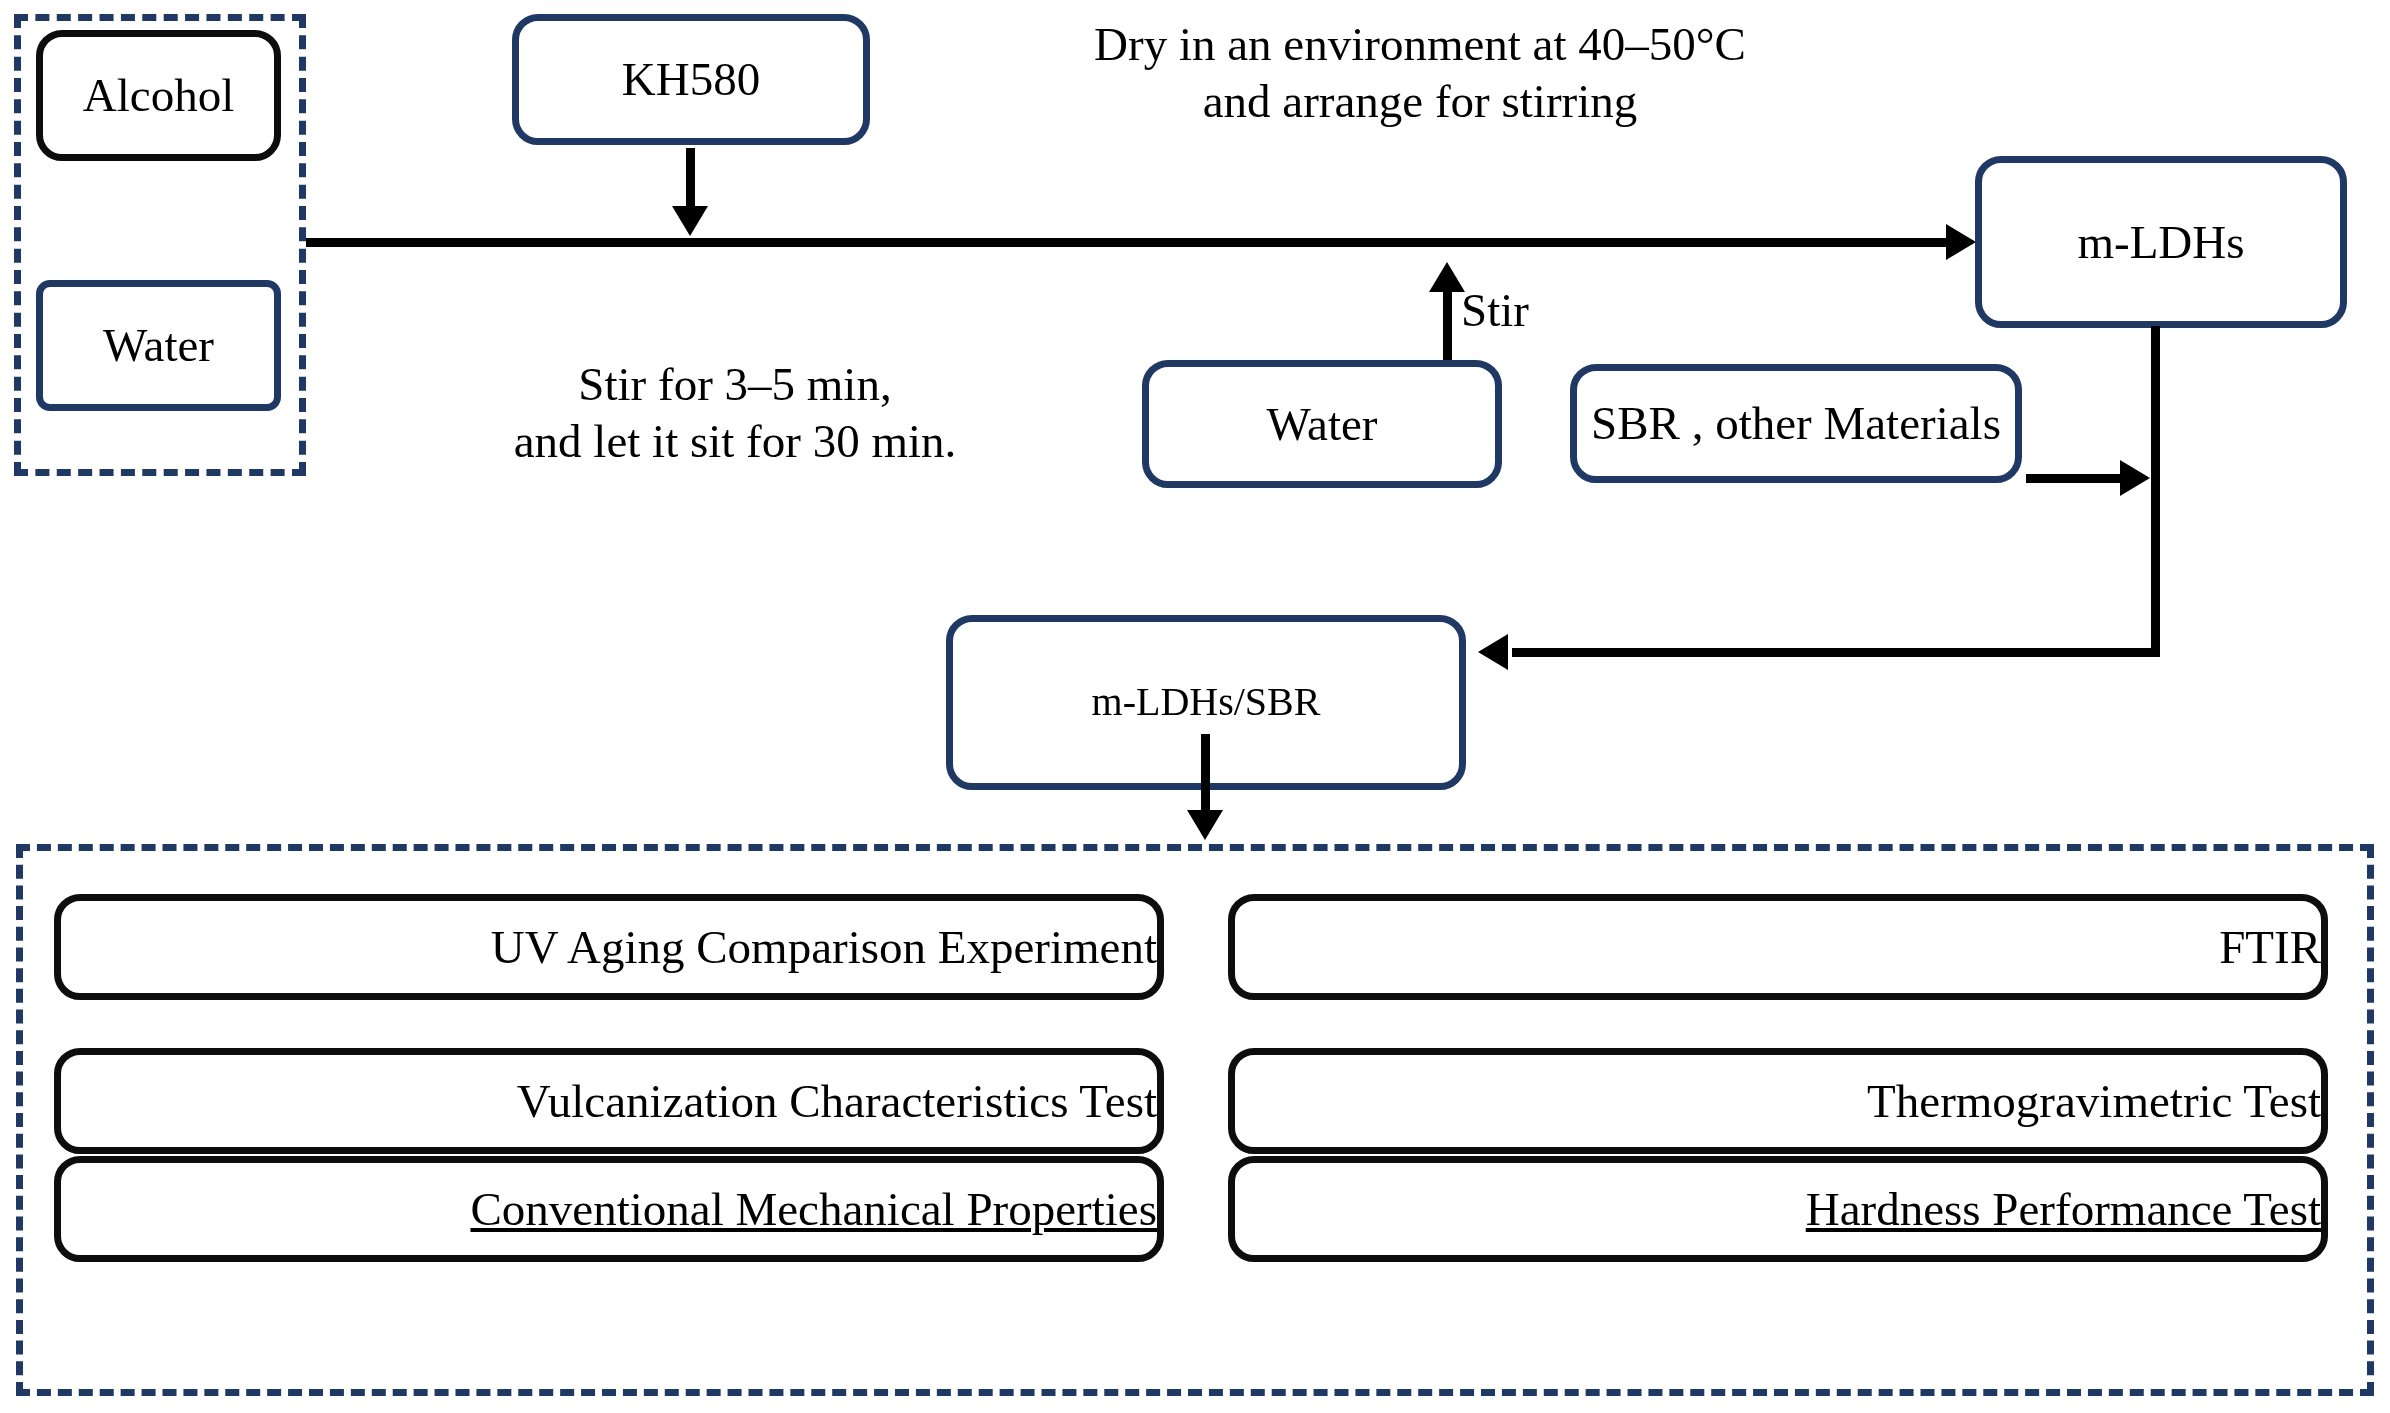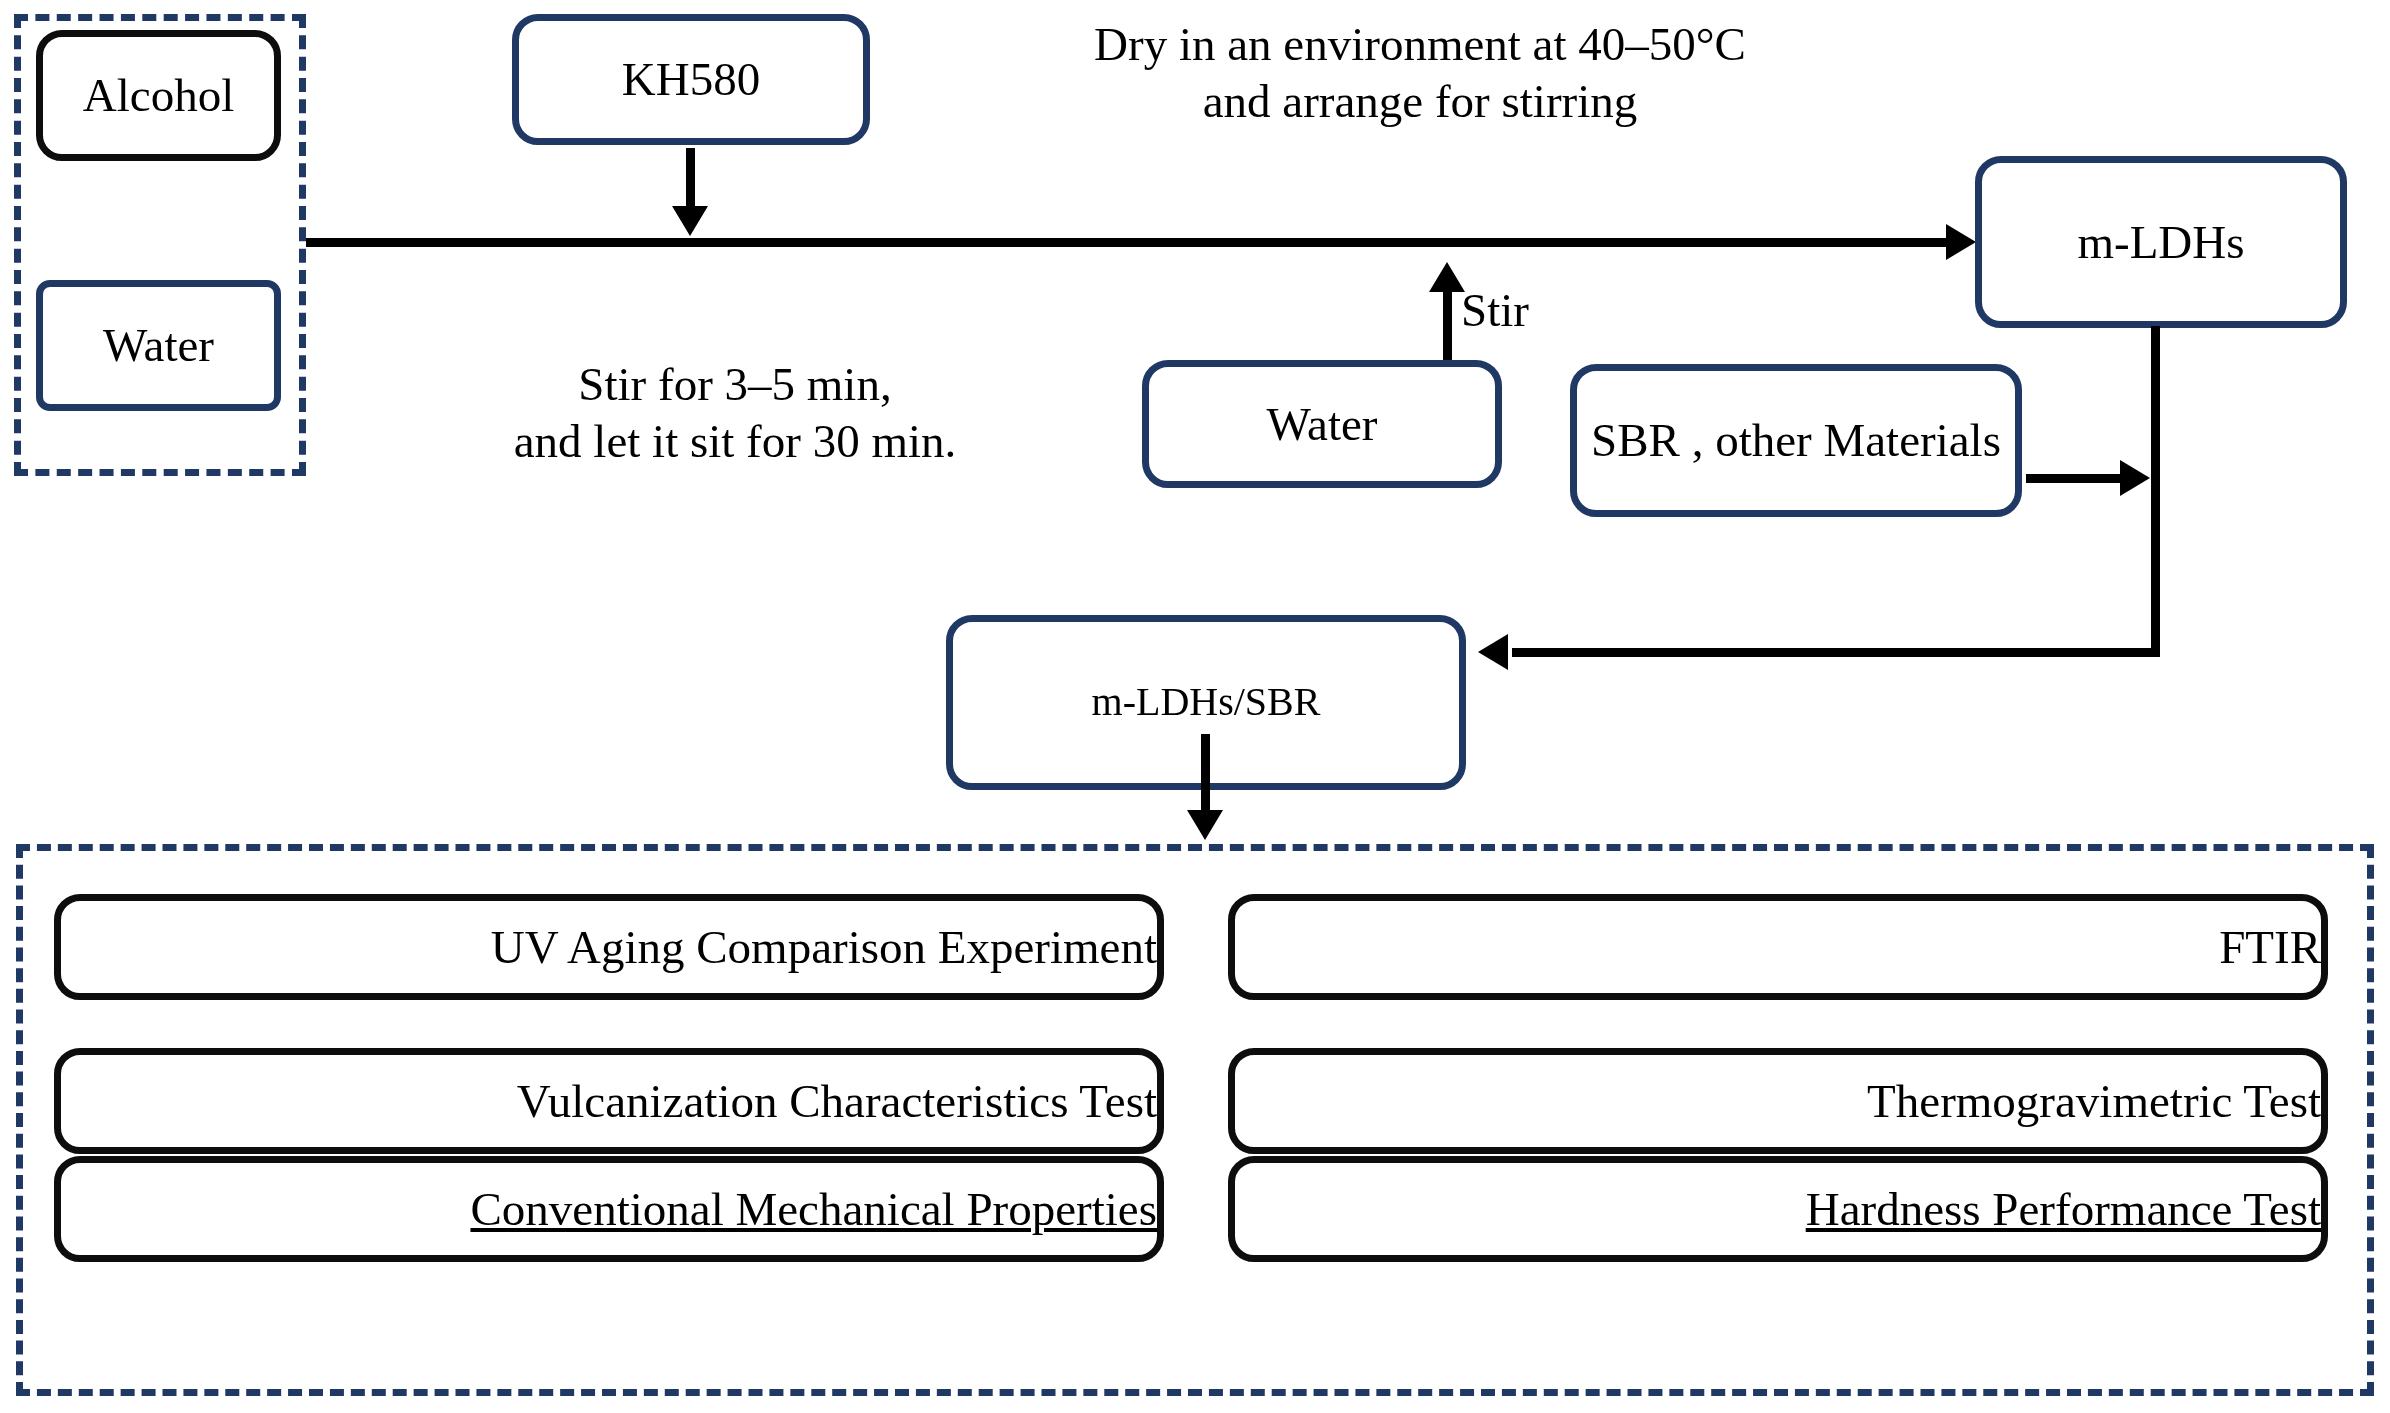--- a/index.html
+++ b/index.html
@@ -40,21 +40,21 @@
   }
   .node.navy  { border: 7px solid #1f3864; }
   .node.black { border: 7px solid #0d0d0d; }
 
   
   #node-alcohol      { left: 36px;   top: 30px;  width: 245px; height: 131px; font-size: 47px; }
   #node-water        { left: 36px;   top: 280px; width: 245px; height: 131px; font-size: 47px; border-radius: 14px; }
   #node-kh580        { left: 512px;  top: 14px;  width: 358px; height: 131px; font-size: 47px; }
   #node-mldhs        { left: 1975px; top: 156px; width: 372px; height: 172px; font-size: 47px; }
   #node-ldhs         { left: 1142px; top: 360px; width: 360px; height: 128px; font-size: 47px; }
-  #node-sbr          { left: 1570px; top: 364px; width: 452px; height: 153px; font-size: 47px; }
+  #node-sbr          { left: 1570px; top: 364px; width: 452px; height: 119px; font-size: 47px; }
   #node-mldhs-sbr    { left: 946px;  top: 570px; width: 520px; height: 175px; font-size: 40px; margin-top: 45px; }
 
   
   .test-node {
     position: absolute;
     box-sizing: border-box;
     background: #ffffff;
     border: 7px solid #0d0d0d;
     border-radius: 26px;
     display: flex;

